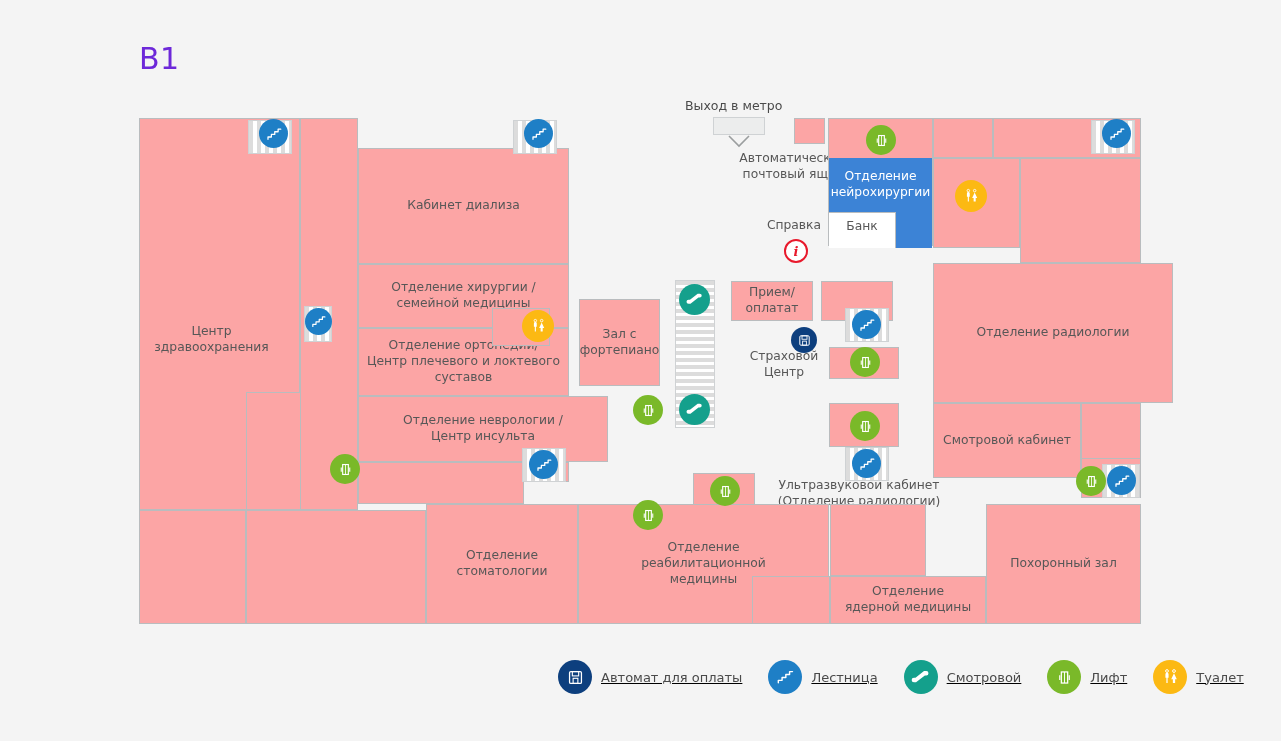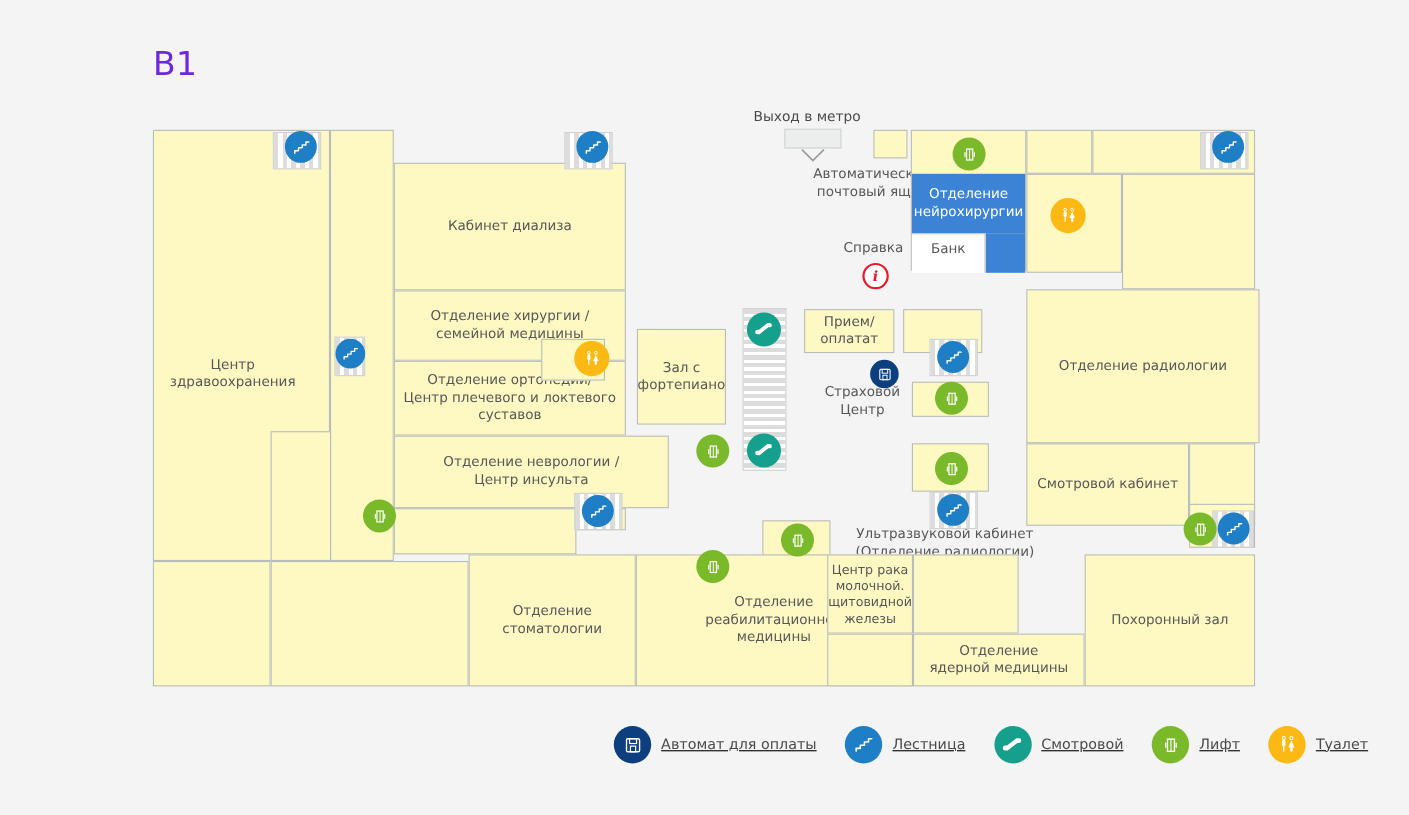--- a/index.html
+++ b/index.html
@@ -17,21 +17,21 @@
   #metro-label{
     position:absolute;left:685px;top:98px;
     font-size:12.5px;color:#4a4a4a;
   }
   #map{
     position:absolute;left:139px;top:118px;width:1002px;height:506px;
     background:#f4f4f4;
   }
   .room{
     position:absolute;
-    background:#fef9c3;
+    background:#fca5a5;
     border:1px solid #b9bcbe;
     box-sizing:border-box;
     display:flex;align-items:center;justify-content:center;
     text-align:center;
     font-size:12.3px;line-height:1.28;
     color:#575757;
     padding:2px;
   }
   .room.nolabel{color:transparent;}
   .room-hl{
@@ -166,21 +166,21 @@
   <div class="freelabel" style="left:690px;top:101px;width:66px;">Банк</div>
   <div class="notch" style="left:690px;top:94px;width:67px;height:36px;border-left:none;border-bottom:none;"></div>
   <div class="freelabel" style="left:690px;top:101px;width:66px;z-index:8;">Банк</div>
 
   <div class="room nolabel" style="left:794px;top:40px;width:87px;height:90px;"></div>
   <div class="room nolabel" style="left:794px;top:0px;width:60px;height:40px;"></div>
 
   <div class="room nolabel" style="left:854px;top:0px;width:148px;height:40px;"></div>
   <div class="room nolabel" style="left:881px;top:40px;width:121px;height:105px;"></div>
 
-  <div class="room" style="left:794px;top:145px;width:212px;height:140px;">
+  <div class="room" style="left:794px;top:145px;width:240px;height:140px;">
     <span>Отделение радиологии</span>
   </div>
 
   <div class="room" style="left:794px;top:285px;width:148px;height:75px;">
     <span>Смотровой кабинет</span>
   </div>
   <div class="room nolabel" style="left:942px;top:285px;width:60px;height:75px;"></div>
   <div class="room nolabel" style="left:942px;top:340px;width:60px;height:40px;"></div>
 
   <div class="room" style="left:592px;top:163px;width:82px;height:40px;">
@@ -209,26 +209,20 @@
     <span style="white-space:pre-line">Отделение
 стоматологии</span>
   </div>
 
   <div class="room" style="left:439px;top:386px;width:251px;height:120px;">
     <span style="white-space:pre-line">Отделение
 реабилитационной
 медицины</span>
   </div>
 
-  <div class="room" style="left:613px;top:386px;width:78px;height:72px;">
-    <span style="white-space:pre-line;font-size:11.5px;">Центр рака
-молочной.
-щитовидной
-железы</span>
-  </div>
 
   <div class="room nolabel" style="left:691px;top:386px;width:96px;height:72px;"></div>
 
   <div class="room" style="left:691px;top:458px;width:156px;height:48px;">
     <span style="white-space:pre-line">Отделение
 ядерной медицины</span>
   </div>
   <div class="room nolabel" style="left:613px;top:458px;width:78px;height:48px;"></div>
 
   <div class="room" style="left:847px;top:386px;width:155px;height:120px;">

